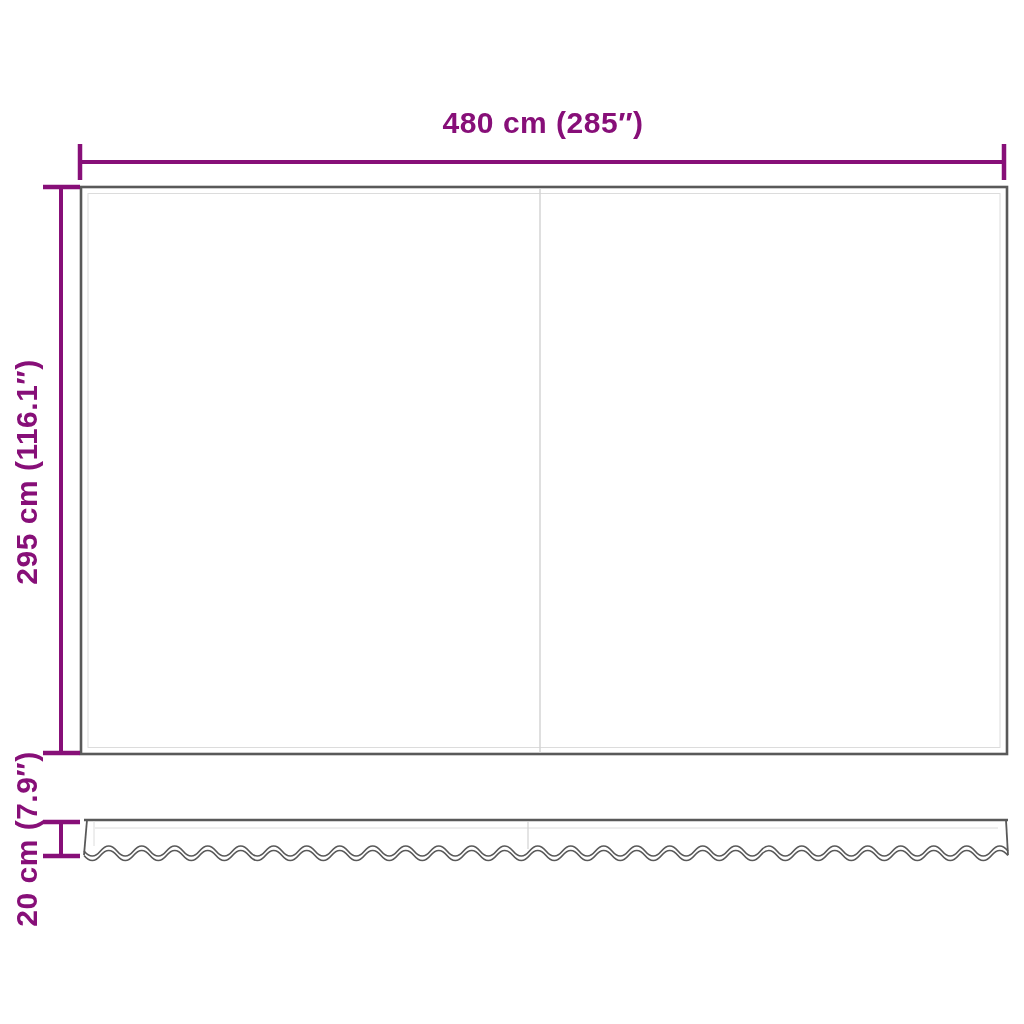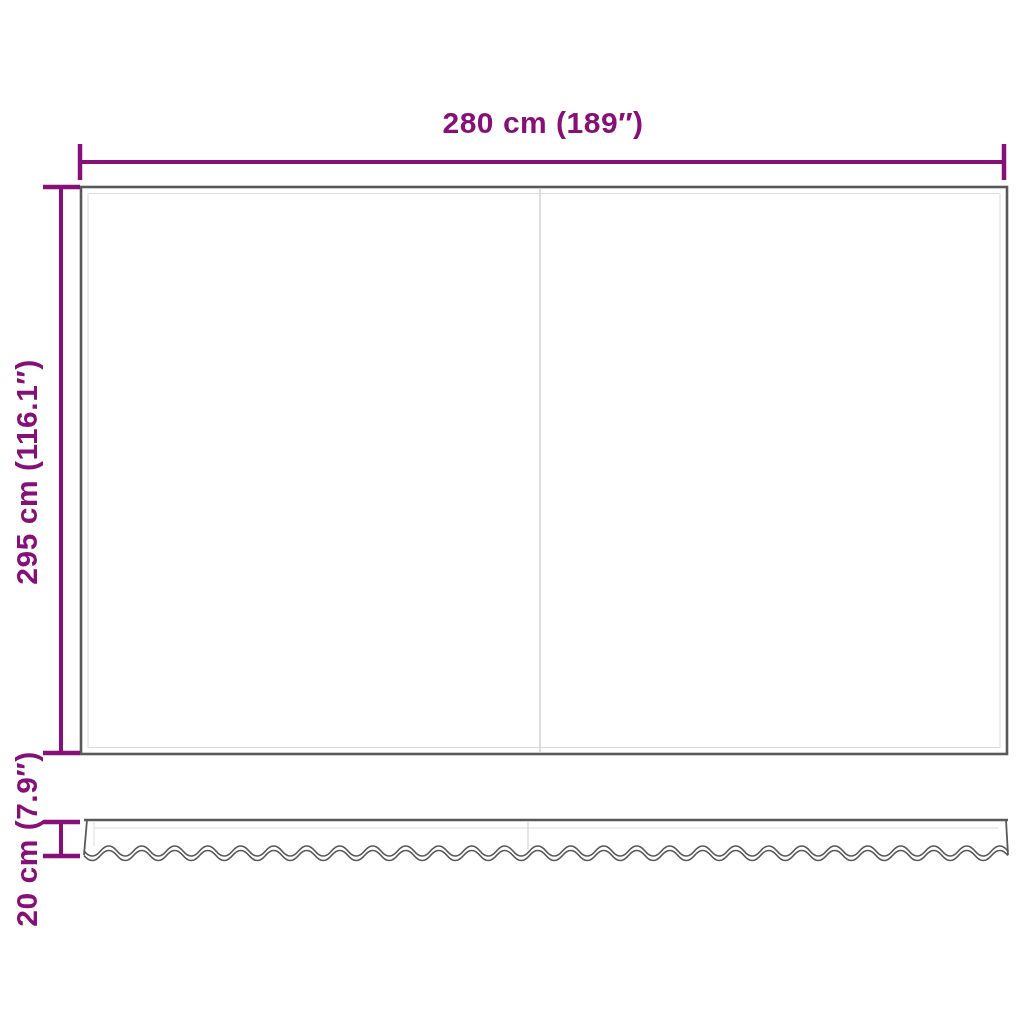--- a/index.html
+++ b/index.html
@@ -64,18 +64,18 @@
       <line x1="43" y1="753" x2="80" y2="753" class="accent-stroke" stroke-width="4.5"></line>
     </g>
 
     <g>
       <line x1="61" y1="822" x2="61" y2="857" class="accent-stroke" stroke-width="4"></line>
       <line x1="43" y1="822" x2="80" y2="822" class="accent-stroke" stroke-width="4.5"></line>
       <line x1="43" y1="856" x2="80" y2="856" class="accent-stroke" stroke-width="4.5"></line>
     </g>
   </svg>
 
-  <div class="dim-label" style="left:543px;top:123px;">280 cm (189″)</div>
+  <div class="dim-label" style="left:543px;top:123px;">480 cm (285″)</div>
 
   <div class="dim-label vertical" style="left:27px;top:472px;">295 cm (116.1″)</div>
 
   <div class="dim-label vertical" style="left:27px;top:839px;">20 cm (7.9″)</div>
 </div>
 
 </body></html>

